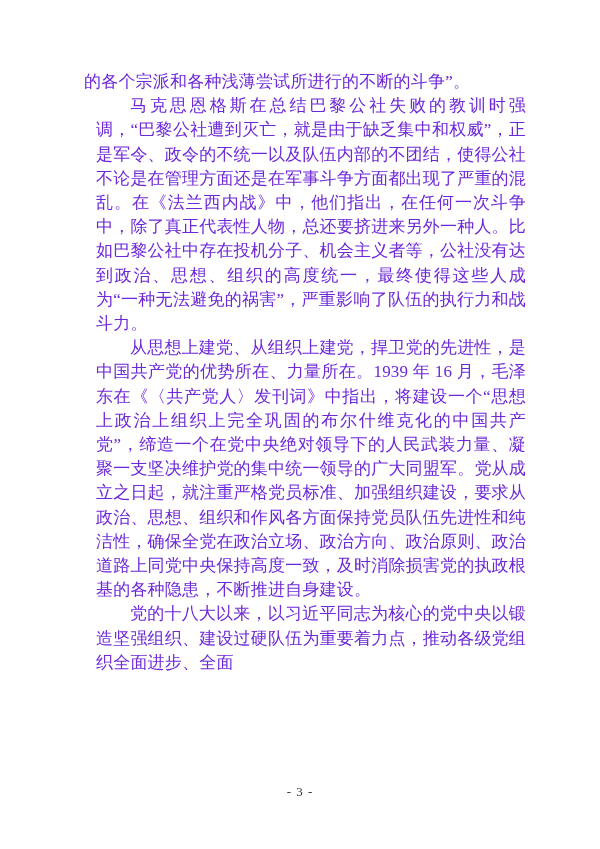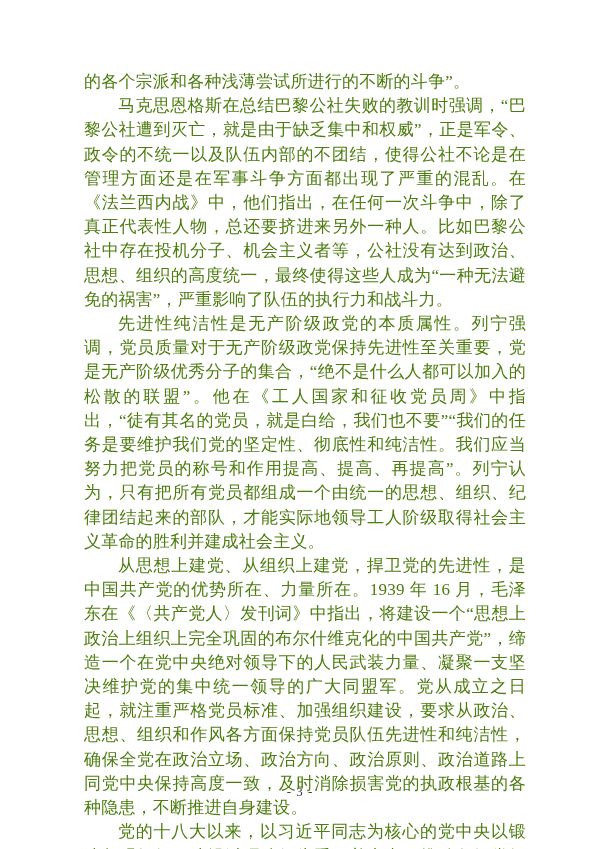--- a/index.html
+++ b/index.html
@@ -21,41 +21,41 @@
     top: 70px;
     width: 442px;
   }
   .para {
     margin: 0;
     font-size: 17px;
     line-height: 24.2px;
     letter-spacing: 0.2px;
     text-align: justify;
     text-justify: inter-ideograph;
-    color: #4d7c0f;
+    color: #6d28d9;
   }
   .para.indent {
     text-indent: 2em;
+    margin-left: 12px;
   }
   .footer {
     position: absolute;
     left: 0;
     top: 784px;
     width: 600px;
     text-align: center;
     font-size: 13px;
     letter-spacing: 1px;
     color: #333333;
   }
 </style>
 </head>
 <body>
 
 <div class="page">
   <div class="content">
     <p class="para">的各个宗派和各种浅薄尝试所进行的不断的斗争”。</p>
     <p class="para indent">马克思恩格斯在总结巴黎公社失败的教训时强调，“巴黎公社遭到灭亡，就是由于缺乏集中和权威”，正是军令、政令的不统一以及队伍内部的不团结，使得公社不论是在管理方面还是在军事斗争方面都出现了严重的混乱。在《法兰西内战》中，他们指出，在任何一次斗争中，除了真正代表性人物，总还要挤进来另外一种人。比如巴黎公社中存在投机分子、机会主义者等，公社没有达到政治、思想、组织的高度统一，最终使得这些人成为“一种无法避免的祸害”，严重影响了队伍的执行力和战斗力。</p>
-    <p class="para indent">先进性纯洁性是无产阶级政党的本质属性。列宁强调，党员质量对于无产阶级政党保持先进性至关重要，党是无产阶级优秀分子的集合，“绝不是什么人都可以加入的松散的联盟”。他在《工人国家和征收党员周》中指出，“徒有其名的党员，就是白给，我们也不要”“我们的任务是要维护我们党的坚定性、彻底性和纯洁性。我们应当努力把党员的称号和作用提高、提高、再提高”。列宁认为，只有把所有党员都组成一个由统一的思想、组织、纪律团结起来的部队，才能实际地领导工人阶级取得社会主义革命的胜利并建成社会主义。</p>
     <p class="para indent">从思想上建党、从组织上建党，捍卫党的先进性，是中国共产党的优势所在、力量所在。1939 年 16 月，毛泽东在《〈共产党人〉发刊词》中指出，将建设一个“思想上政治上组织上完全巩固的布尔什维克化的中国共产党”，缔造一个在党中央绝对领导下的人民武装力量、凝聚一支坚决维护党的集中统一领导的广大同盟军。党从成立之日起，就注重严格党员标准、加强组织建设，要求从政治、思想、组织和作风各方面保持党员队伍先进性和纯洁性，确保全党在政治立场、政治方向、政治原则、政治道路上同党中央保持高度一致，及时消除损害党的执政根基的各种隐患，不断推进自身建设。</p>
     <p class="para indent">党的十八大以来，以习近平同志为核心的党中央以锻造坚强组织、建设过硬队伍为重要着力点，推动各级党组织全面进步、全面</p>
   </div>
   <div class="footer">- 3 -</div>
 </div>
 
 </body></html>

